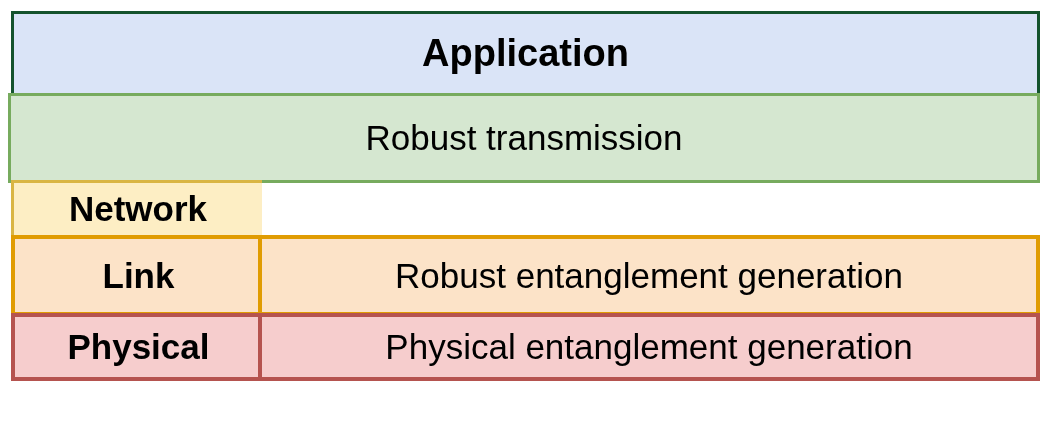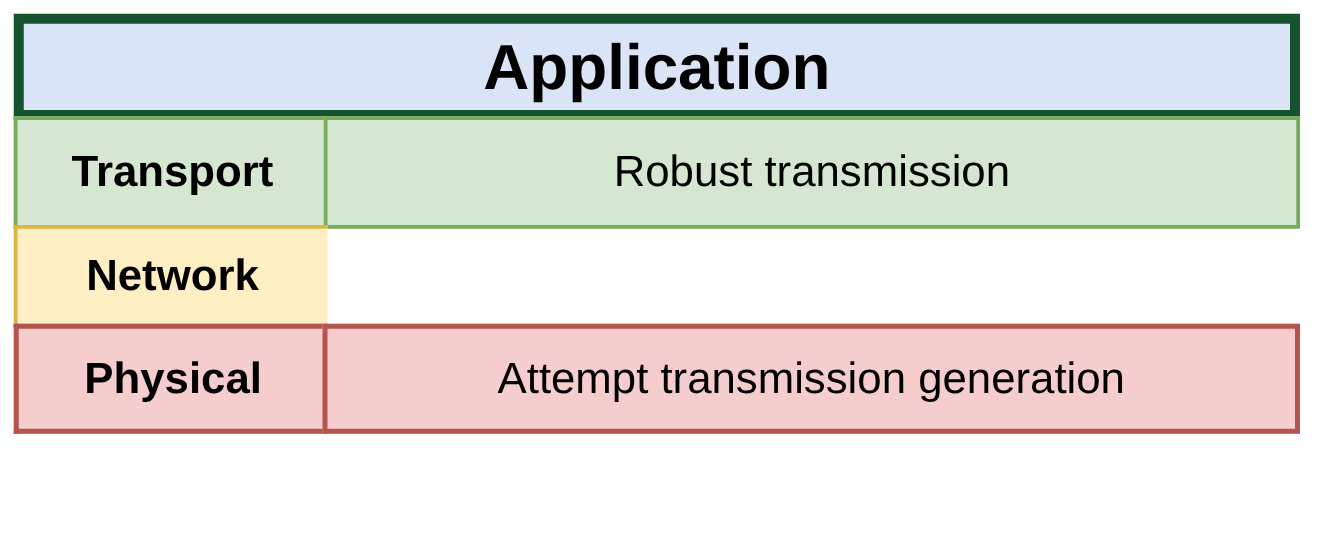--- a/index.html
+++ b/index.html
@@ -57,51 +57,51 @@
   }
 
   
   .row-application {
     height: 85px;
   }
   .row-application .cell {
     width: 100%;
     flex: 1 1 auto;
     background: #dae4f7;
-    border: 8px solid #14532d;
+    border: 3px solid #14532d;
     font-weight: bold;
-    font-size: 51px;
+    font-size: 38px;
   }
 
   
   .row-transport { height: 90px; }
   .row-transport .cell {
     background: #d5e7d0;
     border: 3px solid #77ab5e;
   }
   .row-transport .desc-cell { border-left-width: 3px; margin-left: -3px; }
 
   
-  .row-network { height: 82px; }
+  .row-network { height: 58px; }
   .row-network .cell {
     background: #fdeec4;
     border: 3px solid #d9b544;
   }
   .row-network .desc-cell { border-left-width: 3px; margin-left: -3px; }
 
   
   .row-link { height: 81px; }
   .row-link .cell {
     background: #fce3c8;
     border: 4px solid #e09c02;
   }
   .row-link .desc-cell { border-left-width: 4px; margin-left: -4px; }
 
   
-  .row-physical { height: 88px; }
+  .row-physical { height: 68px; }
   .row-physical .cell {
     background: #f6cdcd;
     border: 4px solid #b5534f;
   }
   .row-physical .desc-cell { border-left-width: 4px; margin-left: -4px; }
 
   
   .row-transport .label-cell,
   .row-network  .label-cell,
   .row-link     .label-cell,
@@ -114,27 +114,30 @@
 </head>
 <body>
 
 <div id="stack-diagram">
 
   <div class="stack-row row-application">
     <div class="cell application-cell">Application</div>
   </div>
 
   <div class="stack-row row-transport">
-    <div class="cell label-cell">Transport</div>
     <div class="cell desc-cell">Robust transmission</div>
   </div>
 
   <div class="stack-row row-network">
     <div class="cell label-cell">Network</div>
   </div>
 
+  <div class="stack-row row-link">
+    <div class="cell label-cell">Link</div>
+    <div class="cell desc-cell">Robust entanglement generation</div>
+  </div>
 
   <div class="stack-row row-physical">
     <div class="cell label-cell">Physical</div>
-    <div class="cell desc-cell">Attempt transmission generation</div>
+    <div class="cell desc-cell">Physical entanglement generation</div>
   </div>
 
 </div>
 
 </body></html>

